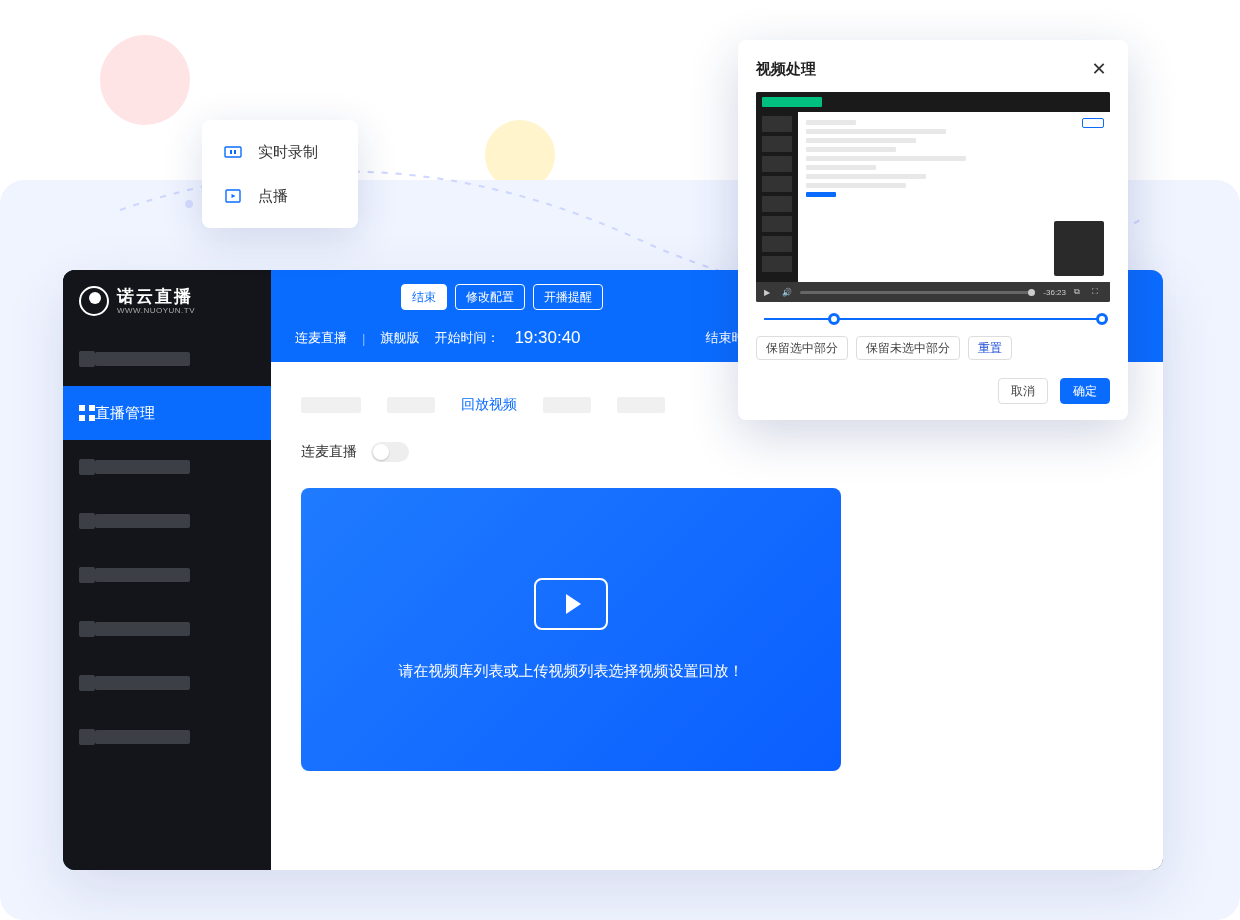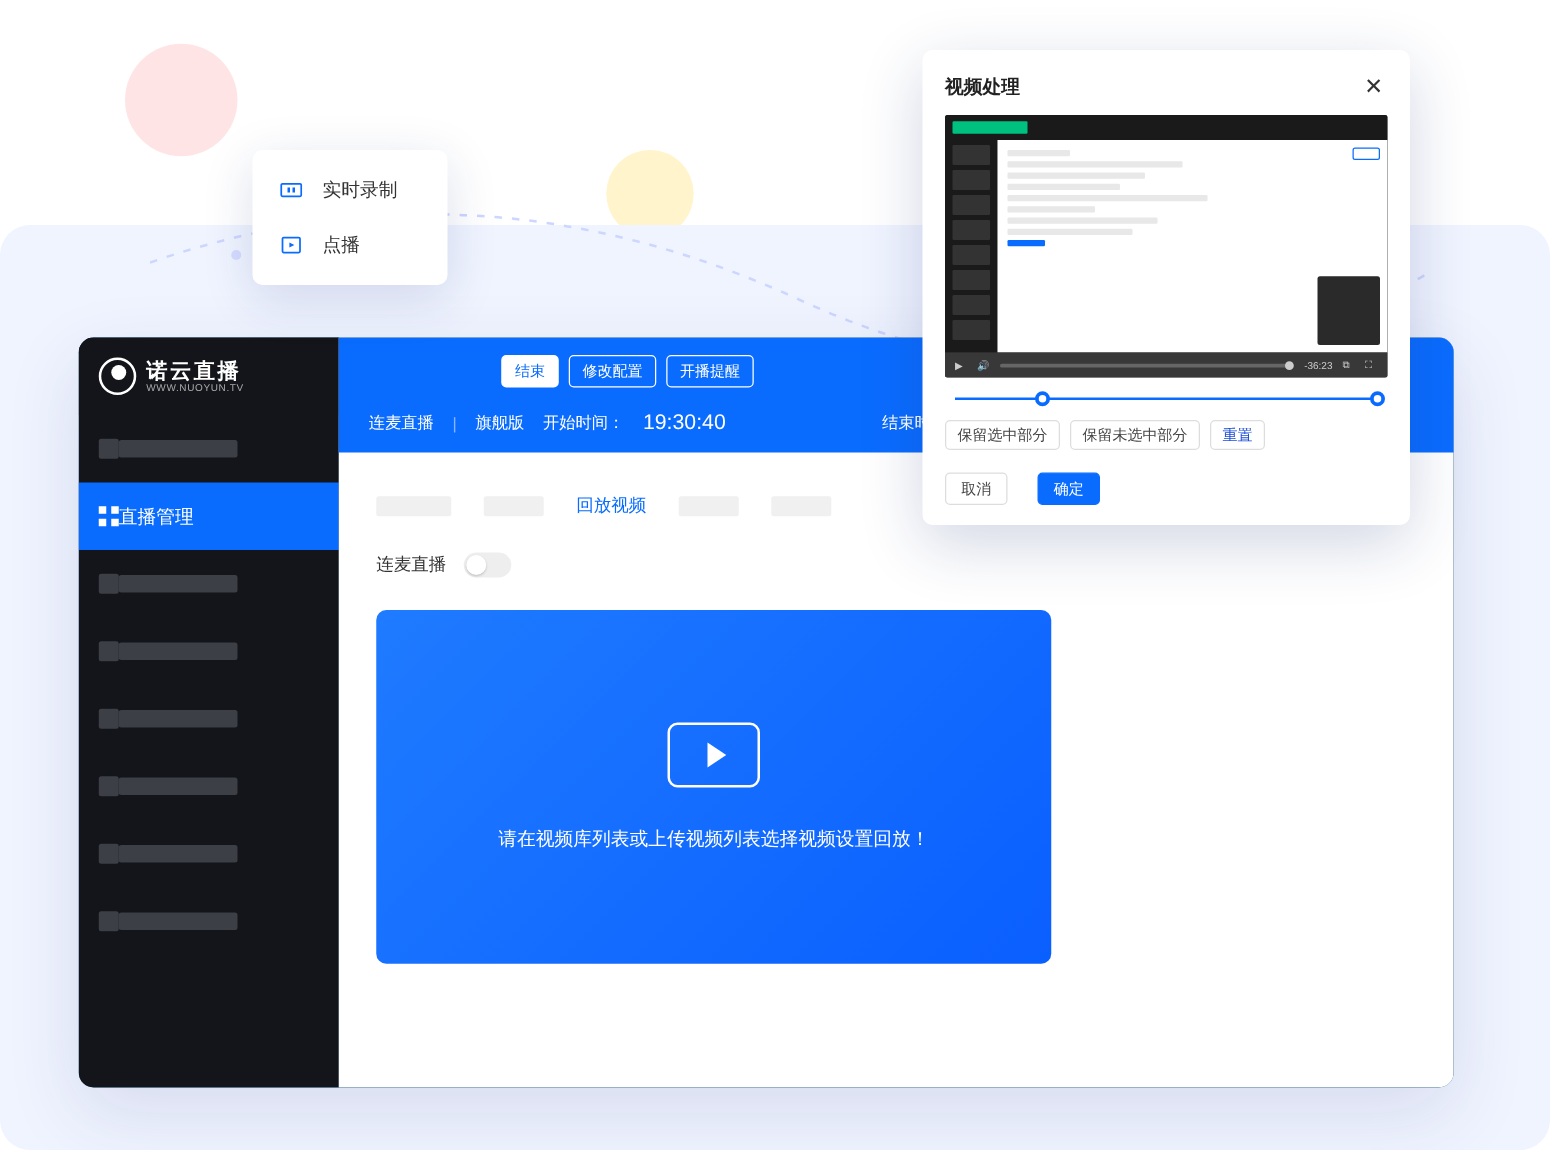--- a/index.html
+++ b/index.html
@@ -72,21 +72,21 @@
 .vp-ctrl .bar::after{content:"";position:absolute;right:0;top:-2px;width:7px;height:7px;background:#ccc;border-radius:50%}
 .vp-ctrl .ic8{width:10px;color:#ccc}
 .range{margin:14px 0;height:6px;position:relative}
 .range-track{position:absolute;left:8px;right:8px;top:2px;height:2px;background:#0a6cff}
 .range-dot{position:absolute;top:-3px;width:12px;height:12px;background:#fff;border:3px solid #0a6cff;border-radius:50%}
 .range-dot.l{left:72px}
 .range-dot.r{right:2px}
 .modal-chips{display:flex;gap:8px;margin-bottom:18px}
 .mchip{height:24px;padding:0 9px;border:1px solid #ddd;border-radius:4px;font-size:12px;color:#444;display:flex;align-items:center;background:#fff}
 .mchip.muted{color:#1d4ed8}
-.modal-foot{display:flex;gap:24px}
+.modal-foot{display:flex;justify-content:flex-end;gap:12px}
 .btn{height:26px;padding:0 12px;border-radius:4px;font-size:12px;display:flex;align-items:center;border:1px solid #ddd;background:#fff;color:#444}
 .btn.primary{background:#0a6cff;border-color:#0a6cff;color:#fff}
 </style>
 </head>
 <body>
 
 <div class="circle pink"></div>
 <div class="circle yellow"></div>
 <div class="bg-wrap"></div>
 <div class="dots">

